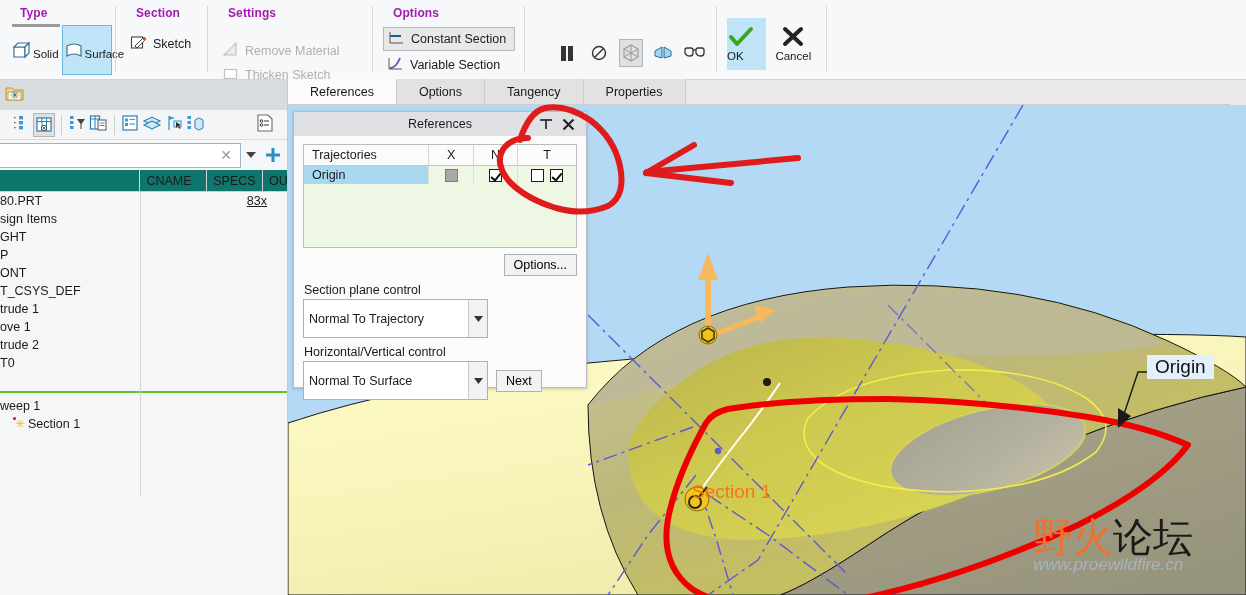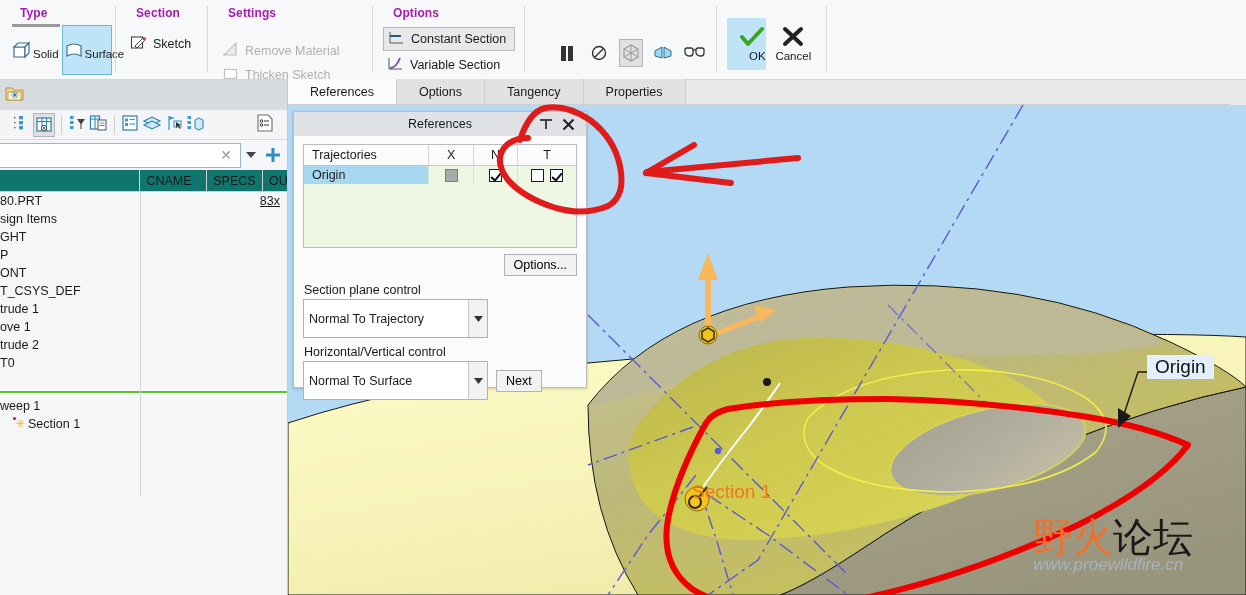--- a/index.html
+++ b/index.html
@@ -41,21 +41,21 @@
   .cmd-row { display:flex; align-items:center; gap:6px; height:24px; padding:0 4px; cursor:default; }
   .cmd-row .txt { font-size:12.5px; }
   .cmd-row.disabled .txt { color:#b0b0b0; }
   .cmd-row.boxed { border:1px solid #b8b8b8; background:#e8e8e8; }
 
   .tool-ico { width:26px; height:28px; display:flex; align-items:center; justify-content:center; }
   .tool-ico.pressed { background:#e0e0e0; border:1px solid #b4b4b4; }
 
   
   .okc { display:flex; align-items:flex-start; gap:4px; padding-top:2px; }
-  .okbtn { width:44px; height:52px; background:#bfe4f7; display:flex; flex-direction:column; align-items:flex-end; justify-content:center;}
+  .okbtn { width:44px; height:52px; background:#bfe4f7; display:flex; flex-direction:column; align-items:flex-start; justify-content:center;}
   .cancelbtn { width:54px; height:52px; display:flex; flex-direction:column; align-items:center; justify-content:center;}
   .okc .lbl { font-size:11.5px; margin-top:2px;}
 
   
   #tabbar {
     position:absolute; left:288px; top:80px; width:558px; height:25px;
     background:#e9e9e9; display:flex; align-items:flex-end;
     border-bottom:1px solid #cfcfcf;
   }
   .tab {
@@ -441,21 +441,21 @@
     <div class="colh" style="width:67px;">CNAME</div>
     <div class="colh" style="width:56px;">SPECS</div>
     <div class="colh" style="width:25px;">OU</div>
   </div>
 
   <div id="lp-tree">
     <div id="tree-vline" style="height:304px;"></div>
 
     <div class="tr-row">
       <span class="tr-label">80.PRT</span>
-      <span class="tr-val" style="right:7px;text-decoration:underline;">83x</span>
+      <span class="tr-val" style="right:20px;text-decoration:underline;">83x</span>
     </div>
     <div class="tr-row">
         <span class="tr-label">sign Items</span>
       </div>
     <div class="tr-row">
         <span class="tr-label">GHT</span>
       </div>
     <div class="tr-row">
         <span class="tr-label">P</span>
       </div>

